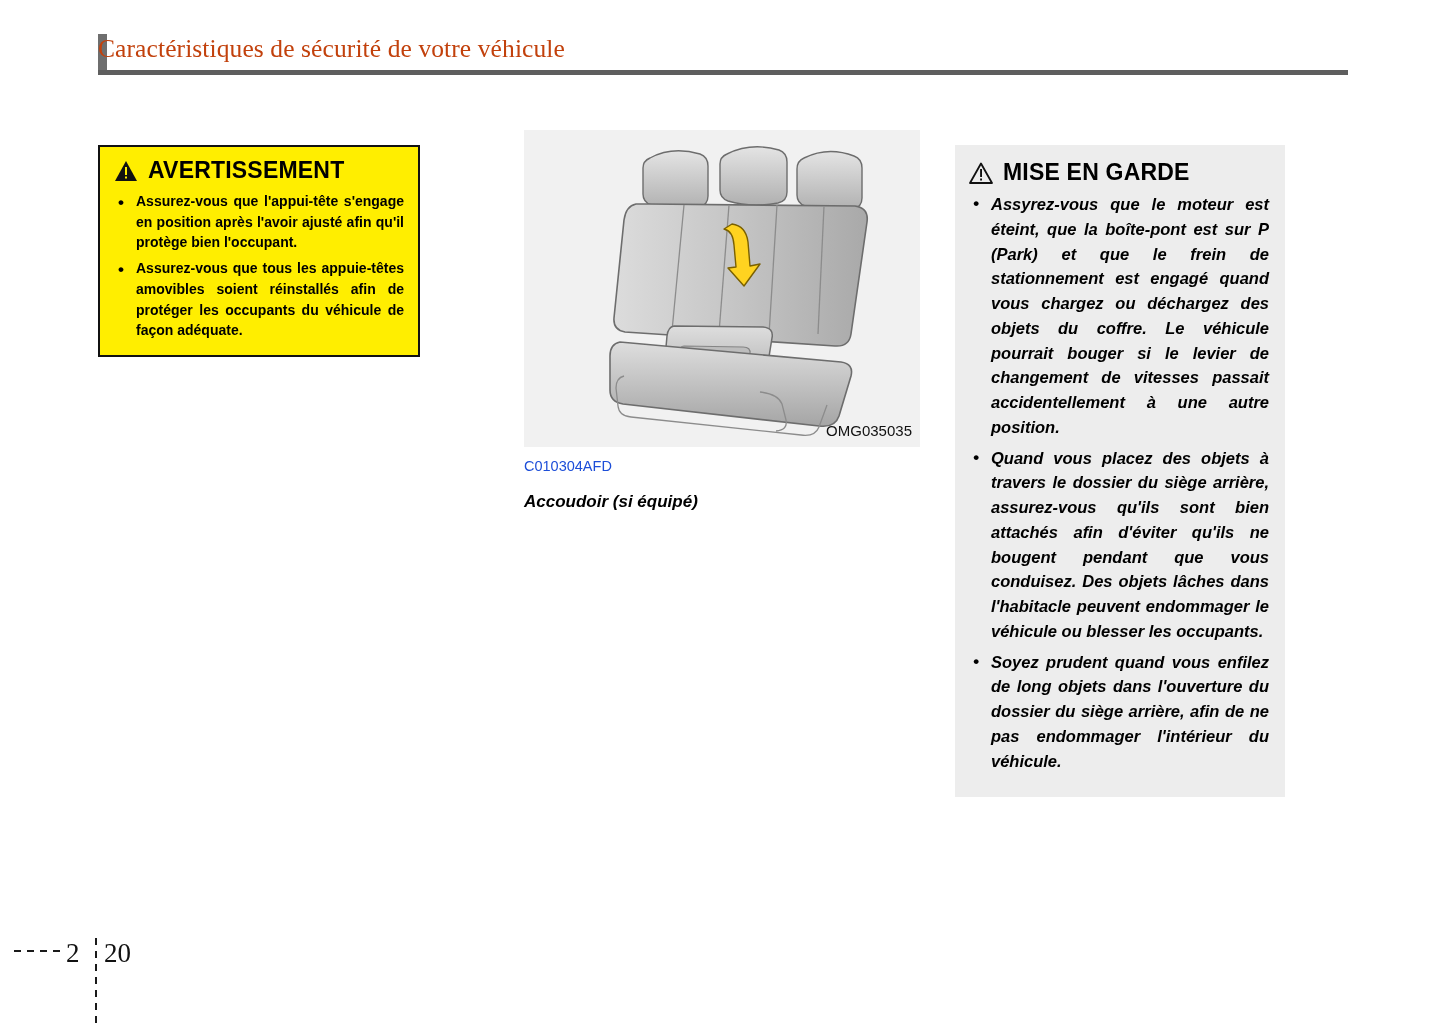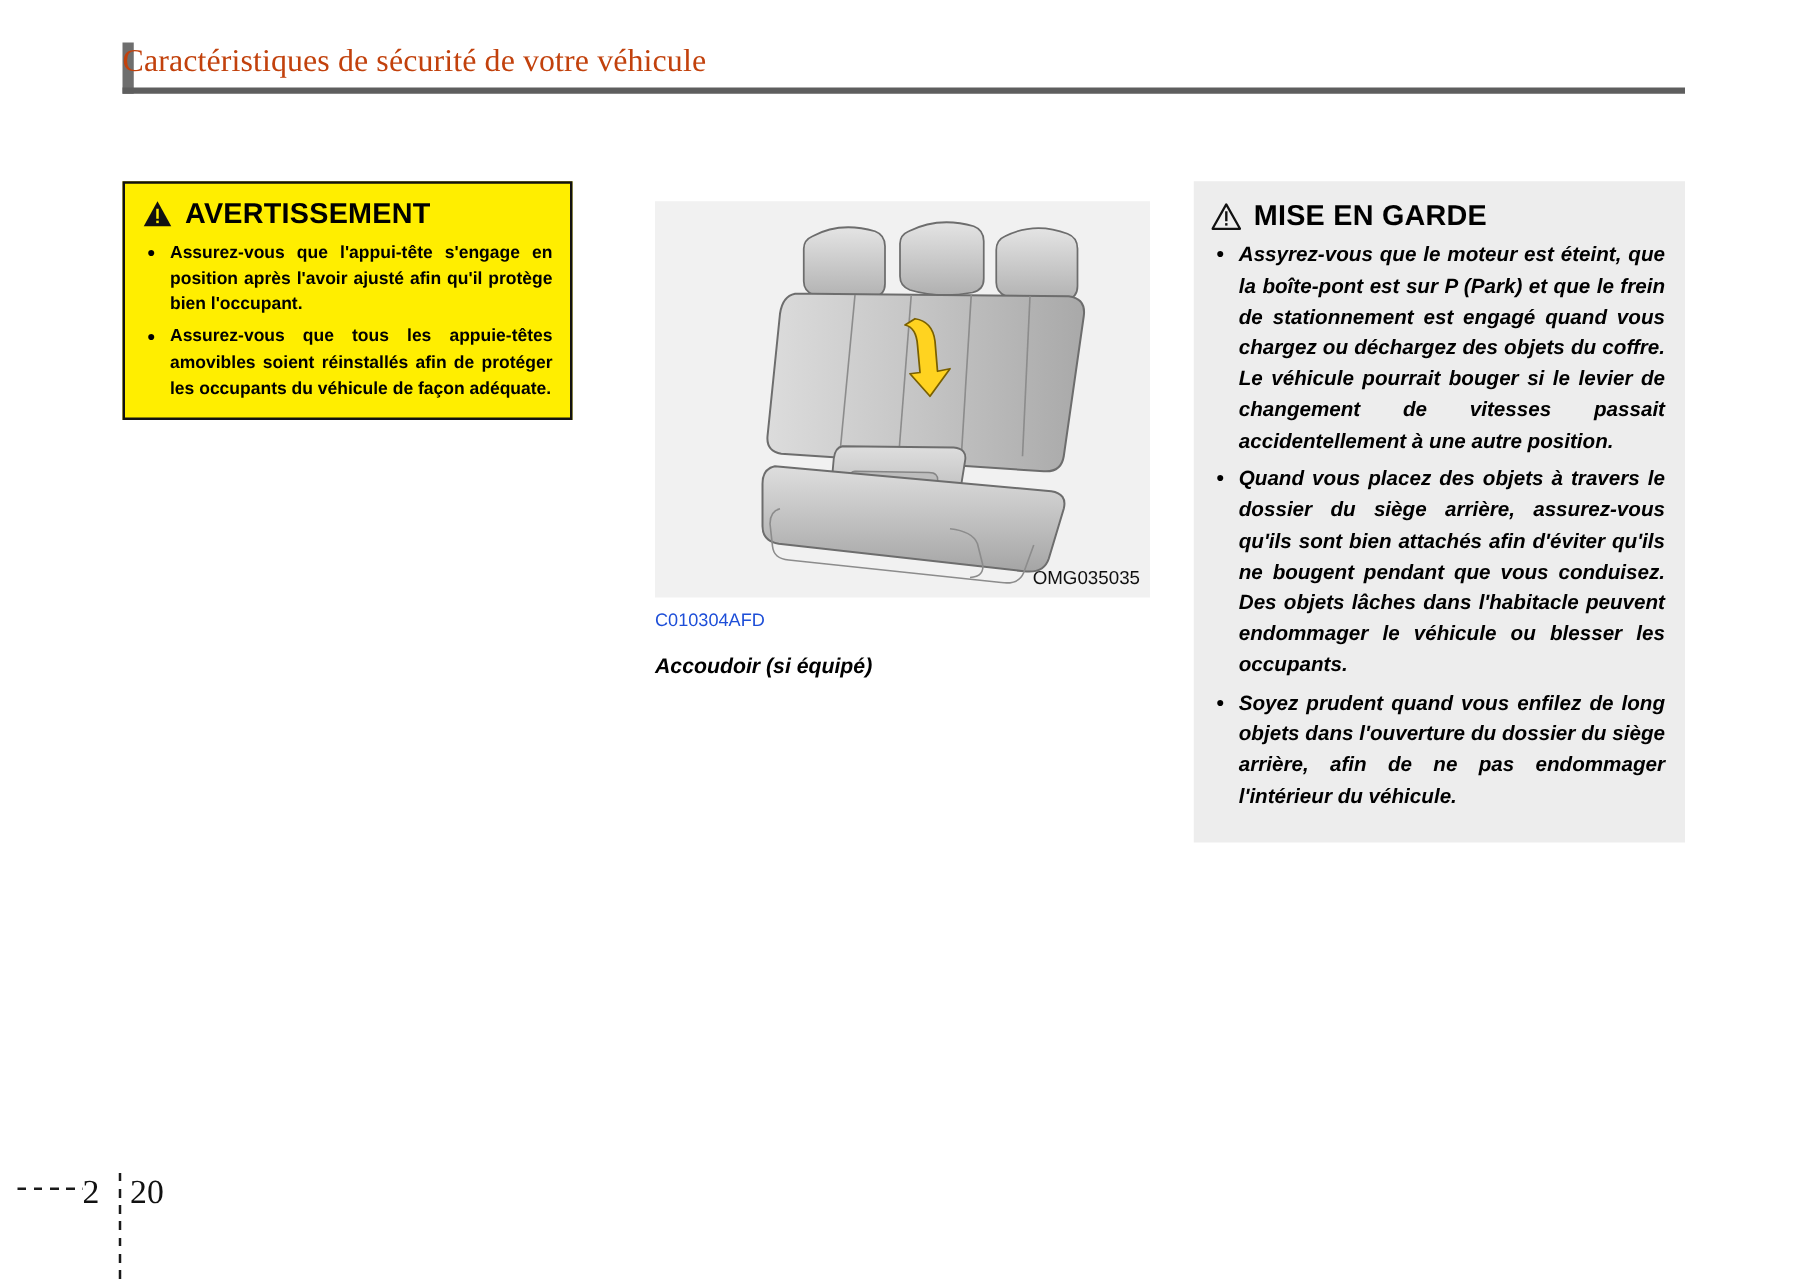--- a/index.html
+++ b/index.html
@@ -45,30 +45,30 @@
     width: 9px;
     height: 41px;
     background: #6e6e6e;
   }
 
   
   .col {
     position: absolute;
   }
   .col-left  { left: 98px;  top: 145px; width: 394px; }
-  .col-mid   { left: 524px; top: 161px; width: 396px; }
+  .col-mid   { left: 524px; top: 130px; width: 396px; }
   .col-right { left: 955px; top: 145px; width: 395px; }
 
   
   .warning-box {
     background: #ffee00;
     border: 2px solid #111;
     padding: 10px 14px 14px 14px;
     box-sizing: border-box;
-    width: 360px;
+    width: 322px;
   }
   .box-head {
     display: flex;
     align-items: center;
     gap: 10px;
     margin-bottom: 7px;
   }
   .box-head .head-text {
     font-size: 23px;
     font-weight: bold;
@@ -132,21 +132,21 @@
     line-height: 1.5;
     text-align: justify;
     text-justify: inter-word;
   }
 
   
   .caution-box {
     background: #ededed;
     padding: 14px 16px 18px 14px;
     box-sizing: border-box;
-    width: 393px;
+    width: 330px;
   }
   .caution-box .box-head { margin-bottom: 6px; }
   .caution-box .head-text { font-size: 23px; }
   ul.bullets.italic > li {
     font-style: italic;
     font-size: 16.5px;
     line-height: 1.5;
     margin-bottom: 6px;
   }
 

